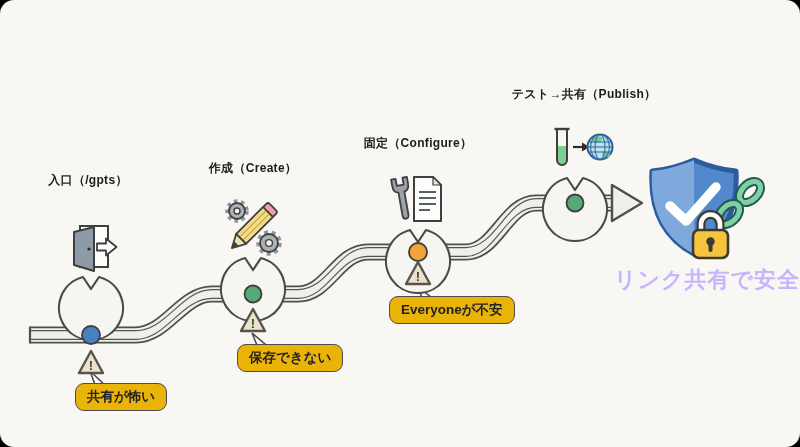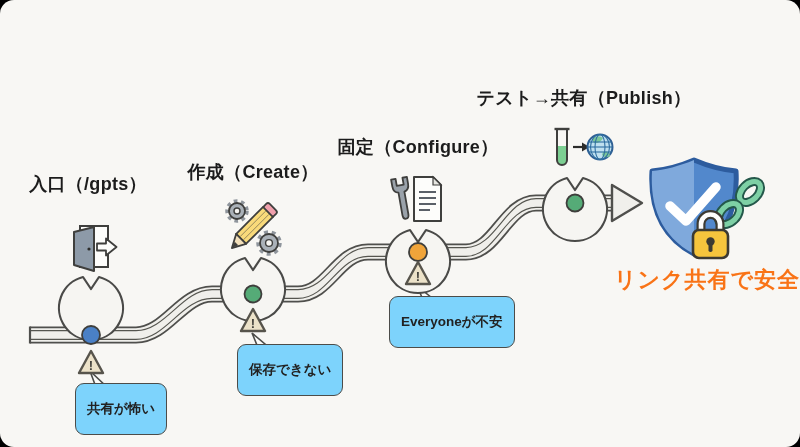--- a/index.html
+++ b/index.html
@@ -1,25 +1,25 @@
 <!DOCTYPE html>
 <html><head>
 <meta charset="utf-8">
 <style>
   html,body{margin:0;padding:0;background:#000;}
   .stage{position:relative;width:800px;height:447px;background:#000;overflow:hidden;
          font-family:"Liberation Sans","DejaVu Sans",sans-serif;}
   .panel{position:absolute;inset:0;background:#f8f7f4;border-radius:14px;}
   svg.scene{position:absolute;inset:0;}
   .label{position:absolute;transform:translateX(-50%);white-space:nowrap;
-         font-size:18px;font-weight:600;color:#1c1c1c;letter-spacing:.3px;}
-  .bubble{position:absolute;background:#7dd3fc;border:1.6px solid #4c4c49;border-radius:9px;
-          padding:16px 11px;font-size:13.5px;font-weight:600;color:#222;white-space:nowrap;}
+         font-size:12px;font-weight:600;color:#1c1c1c;letter-spacing:.3px;}
+  .bubble{position:absolute;background:#eab308;border:1.6px solid #4c4c49;border-radius:9px;
+          padding:4px 11px;font-size:13.5px;font-weight:600;color:#222;white-space:nowrap;}
   .caption{position:absolute;transform:translateX(-50%);white-space:nowrap;
-           font-size:22px;font-weight:700;color:#f97316;letter-spacing:1px;}
+           font-size:22px;font-weight:700;color:#c4b5fd;letter-spacing:1px;}
   .warn-mark{font:bold 13px "Liberation Sans","DejaVu Sans",sans-serif;}
 </style>
 </head>
 <body>
 
 <div class="stage">
   <div class="panel"></div>
 
   <svg class="scene" width="800" height="447" viewBox="0 0 800 447">
     <defs>

